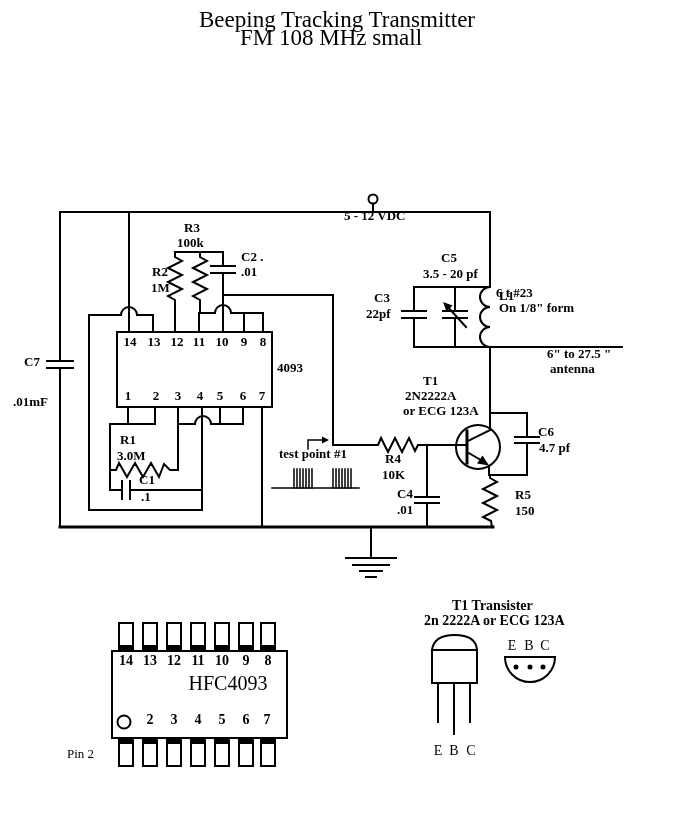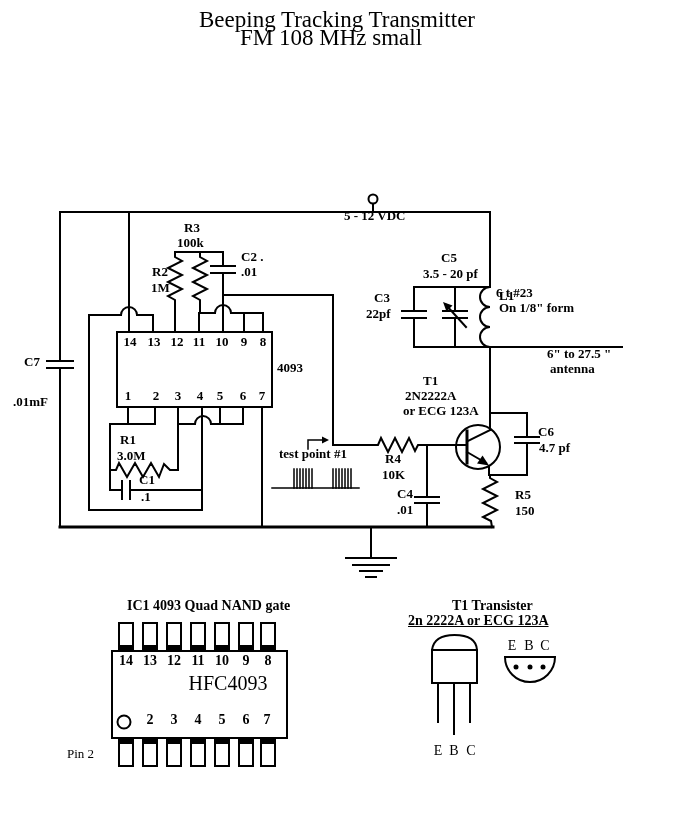--- a/index.html
+++ b/index.html
@@ -230,39 +230,38 @@
 <div class="lbl ctr" style="left:244px;top:335px;">9</div>
 <div class="lbl ctr" style="left:263px;top:335px;">8</div>
 <div class="lbl ctr" style="left:128px;top:389px;">1</div>
 <div class="lbl ctr" style="left:156px;top:389px;">2</div>
 <div class="lbl ctr" style="left:178px;top:389px;">3</div>
 <div class="lbl ctr" style="left:200px;top:389px;">4</div>
 <div class="lbl ctr" style="left:220px;top:389px;">5</div>
 <div class="lbl ctr" style="left:243px;top:389px;">6</div>
 <div class="lbl ctr" style="left:262px;top:389px;">7</div>
 
-<div class="lbl sub" style="left:127px;top:599px;">IC1 4093 Quad NAND gate</div>
 <div class="lbl chip ctr" style="left:228px;top:673px;">HFC4093</div>
 <div class="lbl pn ctr" style="left:126px;top:654px;">14</div>
 <div class="lbl pn ctr" style="left:150px;top:654px;">13</div>
 <div class="lbl pn ctr" style="left:174px;top:654px;">12</div>
 <div class="lbl pn ctr" style="left:198px;top:654px;">11</div>
 <div class="lbl pn ctr" style="left:222px;top:654px;">10</div>
 <div class="lbl pn ctr" style="left:246px;top:654px;">9</div>
 <div class="lbl pn ctr" style="left:268px;top:654px;">8</div>
 <div class="lbl pn ctr" style="left:150px;top:713px;">2</div>
 <div class="lbl pn ctr" style="left:174px;top:713px;">3</div>
 <div class="lbl pn ctr" style="left:198px;top:713px;">4</div>
 <div class="lbl pn ctr" style="left:222px;top:713px;">5</div>
 <div class="lbl pn ctr" style="left:246px;top:713px;">6</div>
 <div class="lbl pn ctr" style="left:267px;top:713px;">7</div>
 <div class="lbl reg" style="left:67px;top:747px;">Pin 2</div>
 
 <div class="lbl sub" style="left:452px;top:599px;">T1 Transister</div>
-<div class="lbl sub" style="left:408px;top:614px;text-decoration:underline;">2n 2222A or ECG 123A</div>
+<div class="lbl sub" style="left:424px;top:614px;">2n 2222A or ECG 123A</div>
 <div class="lbl reg pn ctr" style="left:438px;top:744px;">E</div>
 <div class="lbl reg pn ctr" style="left:454px;top:744px;">B</div>
 <div class="lbl reg pn ctr" style="left:471px;top:744px;">C</div>
 <div class="lbl reg pn ctr" style="left:512px;top:639px;">E</div>
 <div class="lbl reg pn ctr" style="left:529px;top:639px;">B</div>
 <div class="lbl reg pn ctr" style="left:545px;top:639px;">C</div>
 
 </div>
 
 </body></html>

